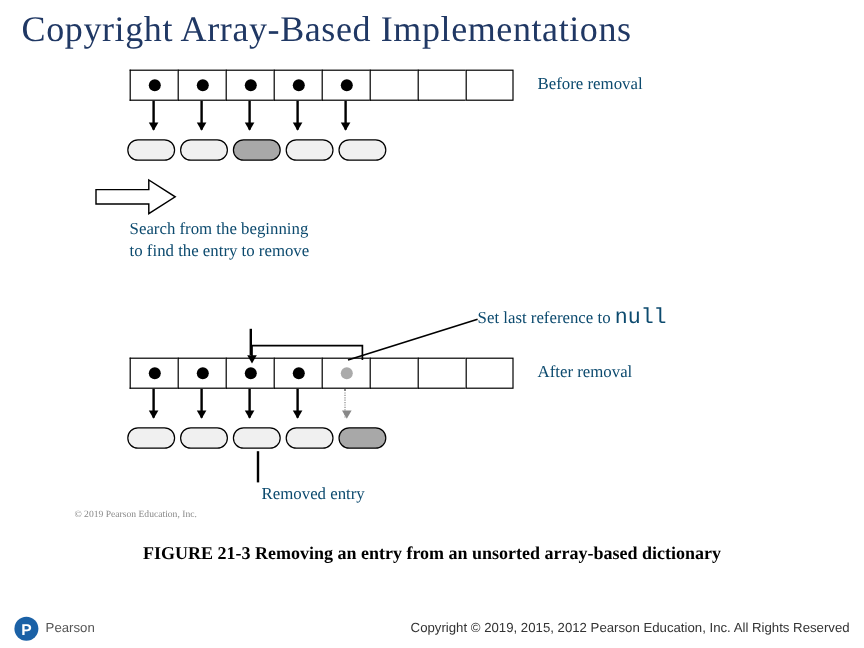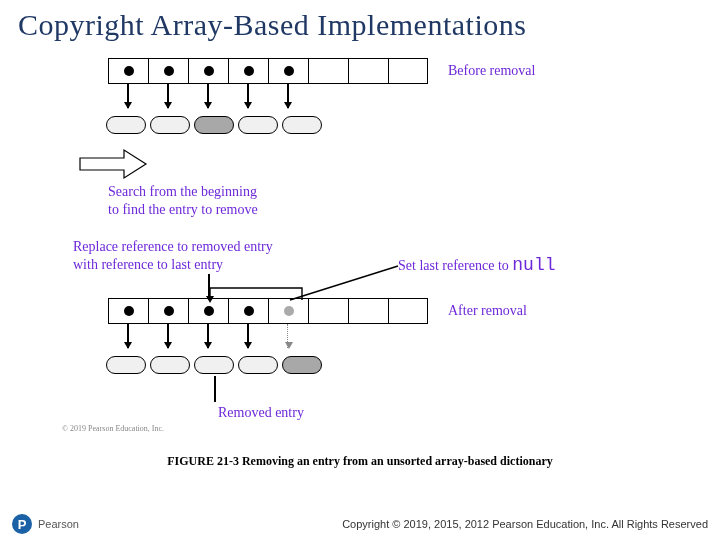--- a/index.html
+++ b/index.html
@@ -22,32 +22,32 @@
   .pills-row { display: flex; gap: 4px; position: absolute; }
 
   
   .down-arrow { width: 1.5px; height: 24px; background: #000; position: relative; }
   .down-arrow::after { content: ''; position: absolute; bottom: -1px; left: -3.5px; border-left: 4px solid transparent; border-right: 4px solid transparent; border-top: 7px solid #000; }
   .down-arrow.dotted { background: none; border-left: 1.5px dotted #888; }
   .down-arrow.dotted::after { border-top-color: #888; }
   .arrows-row { display: flex; position: absolute; }
   .arrow-col { width: 40px; display: flex; justify-content: center; }
 
-  .lbl { position: absolute; font-family: Georgia, serif; font-size: 14px; color: #6d28d9; line-height: 1.25; white-space: nowrap; }
+  .lbl { position: absolute; font-family: Georgia, serif; font-size: 14px; color: #0c4a6e; line-height: 1.25; white-space: nowrap; }
   .small-note { font-size: 8px; color: #888; }
   .code { font-family: Liberation Mono, monospace; font-size: 18px; }
 
   
   .big-arrow { position: absolute; }
 
   
   .line { position: absolute; background: #000; }
   .vline { width: 1.5px; }
 
-  .caption { font-family: 'Times New Roman', serif; font-size: 12px; font-weight: bold; text-align: center; margin-top: -4px; }
+  .caption { font-family: 'Times New Roman', serif; font-size: 15px; font-weight: bold; text-align: center; margin-top: -4px; }
   .footer { position: absolute; bottom: 6px; left: 0; right: 0; display: flex; align-items: center; justify-content: space-between; padding: 0 12px; }
   .logo { width: 20px; height: 20px; background: #1b61a6; border-radius: 50%; color: #fff; font-family: Arial, sans-serif; font-weight: bold; font-size: 13px; display: flex; align-items: center; justify-content: center; }
   .brand { font-family: Arial, sans-serif; font-size: 11px; color: #555; margin-left: 4px; }
   .copy { font-family: Arial, sans-serif; font-size: 11px; color: #333; text-align: center; }
 </style>
 </head>
 <body>
 <div class="slide">
 
 <h1>Copyright Array-Based Implementations</h1>
@@ -102,23 +102,20 @@
     <div class="pill"></div>
   </div>
 
   <svg class="big-arrow" style="left:60px; top:100px;" width="70" height="32" viewBox="0 0 70 32">
     <path d="M2 10 L46 10 L46 2 L68 16 L46 30 L46 22 L2 22 Z" fill="#fff" stroke="#000" stroke-width="1.2"></path>
   </svg>
   <div class="lbl" style="left:90px; top:135px;">
     <span>Search from the beginning</span><br><span>to find the entry to remove</span>
   </div>
 
-  <div class="lbl" style="left:55px; top:190px;">
-    <span>Replace reference to removed entry</span><br><span>with reference to last entry</span>
-  </div>
   <div class="lbl" style="left:380px; top:206px;">
     <span>Set last reference to </span><span class="code">null</span>
   </div>
 
   <div class="line vline" style="left:190px; top:226px; height:22px;"></div>
 
   <svg class="diag" style="left:270px; top:216px;" width="120" height="40">
     <line x1="110" y1="2" x2="2" y2="36" stroke="#000" stroke-width="1.4"></line>
   </svg>
 

